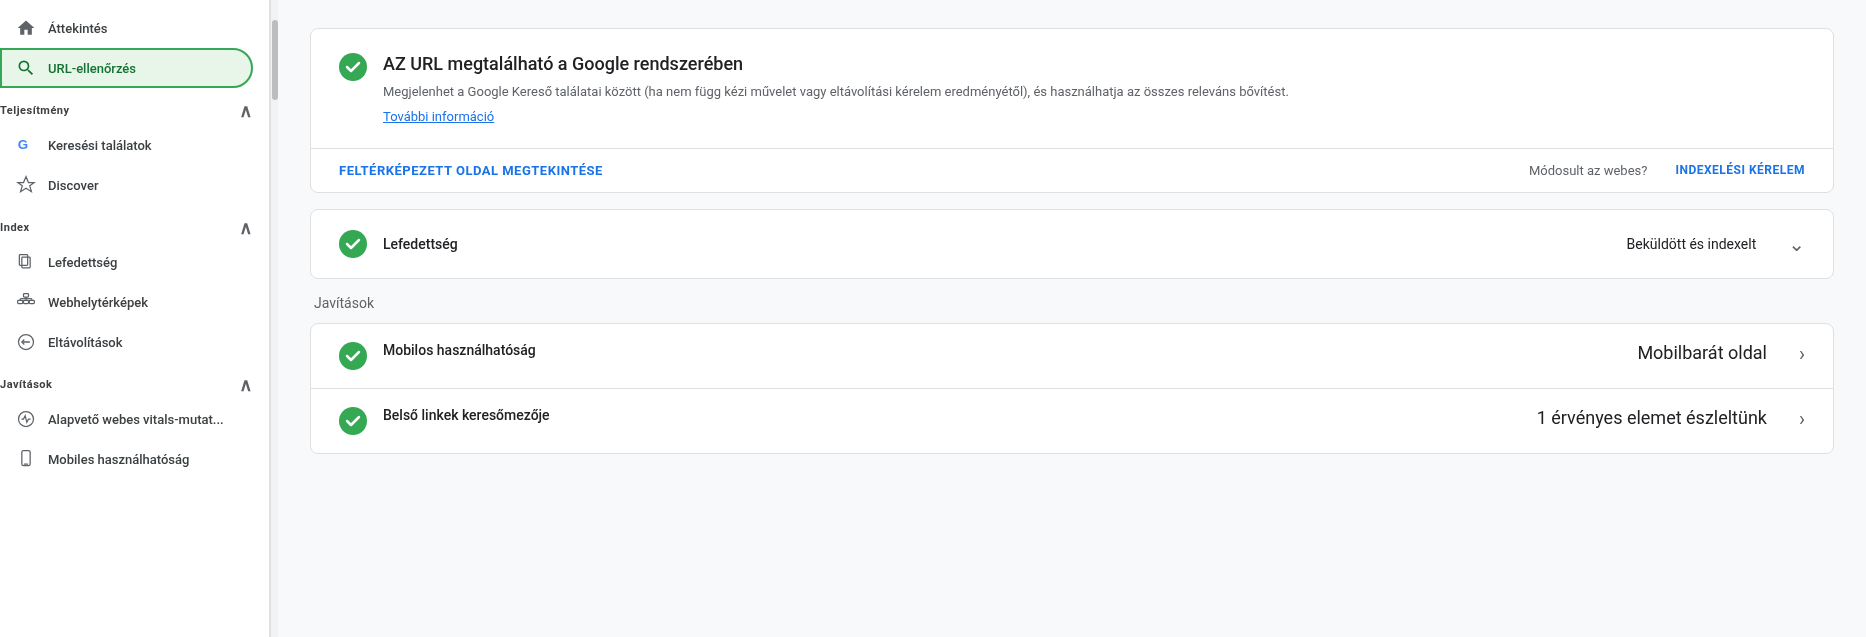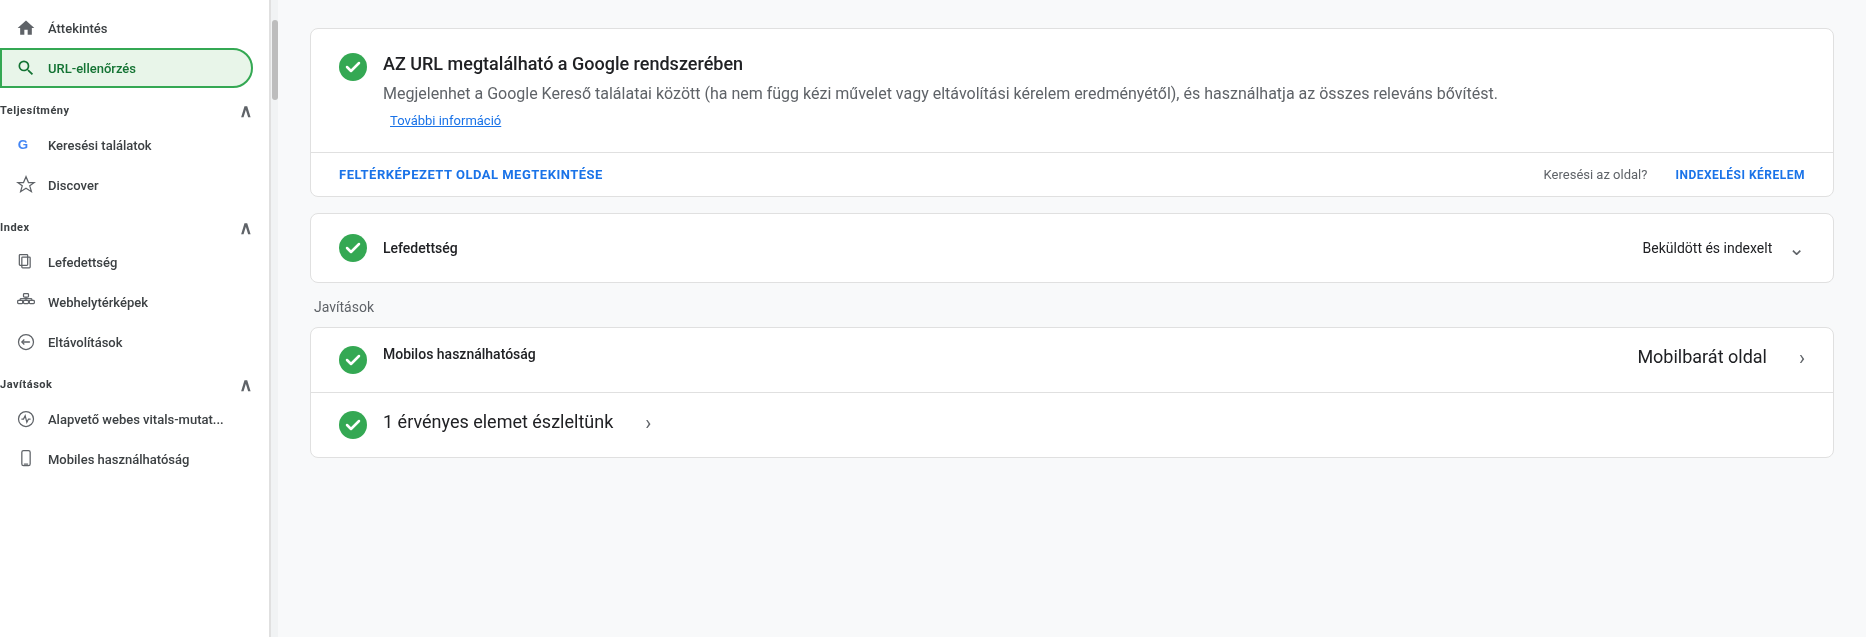--- a/index.html
+++ b/index.html
@@ -86,31 +86,30 @@
     }
 
     .url-status-card .status-content h2 {
       font-size: 18px;
       font-weight: 500;
       color: #202124;
       margin-bottom: 8px;
     }
 
     .url-status-card .status-content p {
-      font-size: 16px;
+      font-size: 13px;
       color: #5f6368;
       line-height: 1.5;
       margin-bottom: 6px;
     }
 
     .url-status-card .status-content a {
       color: #1a73e8;
       text-decoration: underline;
       font-size: 13px;
-      margin-left: 7px;
     }
 
     
     .action-bar {
       display: flex;
       align-items: center;
       padding: 14px 28px;
       border-top: 1px solid #e0e0e0;
       gap: 12px;
     }
@@ -151,20 +150,21 @@
     .coverage-card .label {
       font-size: 14px;
       font-weight: 500;
       color: #202124;
       flex: 1;
     }
 
     .coverage-card .value {
       font-size: 14px;
       color: #202124;
+      margin-right: 16px;
     }
 
     .coverage-card .chevron-right {
       font-size: 20px;
       color: #5f6368;
     }
 
     
     .section-title {
       font-size: 14px;
@@ -341,21 +341,21 @@
         <path d="M8 14l4 4 8-8" stroke="white" stroke-width="2.5" stroke-linecap="round" stroke-linejoin="round"></path>
       </svg>
       <div class="status-content">
         <h2>AZ URL megtalálható a Google rendszerében</h2>
         <p>Megjelenhet a Google Kereső találatai között (ha nem függ kézi művelet vagy eltávolítási kérelem eredményétől), és használhatja az összes releváns bővítést.</p>
         <a href="#">További információ</a>
       </div>
     </div>
     <div class="action-bar">
       <span class="view-btn">FELTÉRKÉPEZETT OLDAL MEGTEKINTÉSE</span>
-      <span class="modified-text">Keresési az oldal?</span>
+      <span class="modified-text">Módosult az webes?</span>
       <span class="index-btn">INDEXELÉSI KÉRELEM</span>
     </div>
   </div>
 
   <div class="card">
     <div class="coverage-card">
       <svg width="28" height="28" viewBox="0 0 28 28" fill="none">
         <circle cx="14" cy="14" r="14" fill="#34a853"></circle>
         <path d="M8 14l4 4 8-8" stroke="white" stroke-width="2.5" stroke-linecap="round" stroke-linejoin="round"></path>
       </svg>
@@ -375,18 +375,19 @@
       </svg>
       <span class="label">Mobilos használhatóság</span>
       <span class="value">Mobilbarát oldal</span>
       <span class="chevron-right">›</span>
     </div>
     <div class="fix-item">
       <svg width="28" height="28" viewBox="0 0 28 28" fill="none">
         <circle cx="14" cy="14" r="14" fill="#34a853"></circle>
         <path d="M8 14l4 4 8-8" stroke="white" stroke-width="2.5" stroke-linecap="round" stroke-linejoin="round"></path>
       </svg>
+      <span class="label">Belső linkek keresőmezője</span>
       <span class="value">1 érvényes elemet észleltünk</span>
       <span class="chevron-right">›</span>
     </div>
   </div>
 
 </main>
 
 </body></html>

